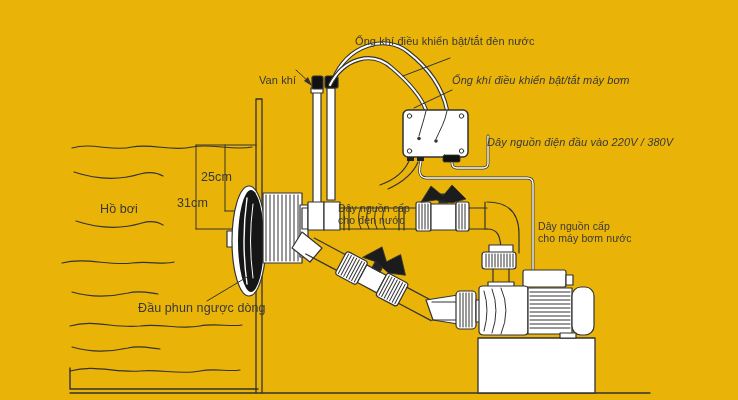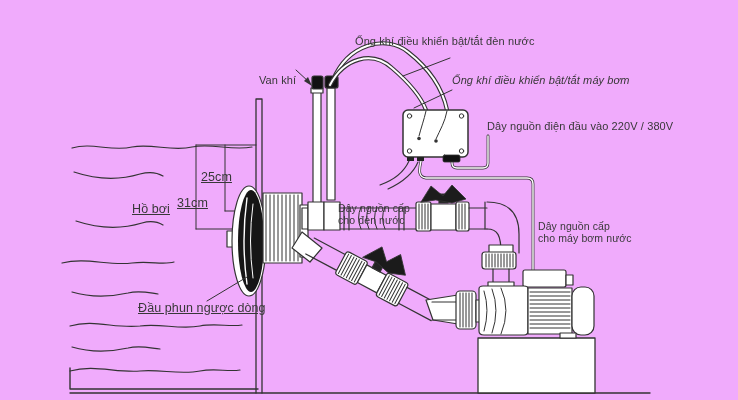--- a/index.html
+++ b/index.html
@@ -1,26 +1,26 @@
 <!DOCTYPE html>
 <html><head>
 <meta charset="utf-8">
 <style>
   html,body{margin:0;padding:0;background:#fff;}
   .canvas{
-    position:relative;width:738px;height:400px;background:#f0abfc;
+    position:relative;width:738px;height:400px;background:#eab308;
     font-family:"Liberation Sans", sans-serif;overflow:hidden;
   }
   .art{position:absolute;left:0;top:0;}
   .lbl{
     position:absolute;color:#383838;font-size:11px;line-height:1.12;
     white-space:nowrap;letter-spacing:.1px;
   }
   .lbl.sm{font-size:10.5px;margin-top:21px;}
-  .lbl.md{font-size:12.5px;text-decoration:underline;}
+  .lbl.md{font-size:12.5px;}
 </style>
 </head>
 <body>
 
 <div class="canvas">
 
 <svg class="art" width="738" height="400" viewBox="0 0 738 400">
   <g fill="none" stroke="#333" stroke-width="1.2" stroke-linecap="round" stroke-linejoin="round">
 
     <g>
@@ -185,35 +185,35 @@
       <polygon points="312,86 304,81 308,77" fill="#333" stroke="none"></polygon>
       <path d="M207,301 L247,277"></path>
     </g>
   </g>
 </svg>
 
 <div class="lbl" style="left:355px;top:35px;">Ống khí điều khiển bật/tắt đèn nước</div>
 
 <div class="lbl" style="left:452px;top:74px;font-style:italic;">Ống khí điều khiển bật/tắt máy bơm</div>
 
-<div class="lbl" style="left:487px;top:120px;">Dây nguồn điện đầu vào 220V / 380V</div>
+<div class="lbl" style="left:487px;top:136px;font-style:italic;">Dây nguồn điện đầu vào 220V / 380V</div>
 
 <div class="lbl" style="left:259px;top:74px;">Van khí</div>
 
 <div class="lbl sm" style="left:338px;top:182px;">
   <div>Dây nguồn cấp</div>
   <div>cho đèn nước</div>
 </div>
 
 <div class="lbl sm" style="left:538px;top:200px;">
   <div>Dây nguồn cấp</div>
   <div>cho máy bơm nước</div>
 </div>
 
 <div class="lbl md" style="left:201px;top:170px;">25cm</div>
 
 <div class="lbl md" style="left:177px;top:196px;">31cm</div>
 
-<div class="lbl md" style="left:100px;top:202px;margin-left:32px;">Hồ bơi</div>
+<div class="lbl md" style="left:100px;top:202px;">Hồ bơi</div>
 
 <div class="lbl md" style="left:138px;top:301px;">Đầu phun ngược dòng</div>
 
 </div>
 
 </body></html>

